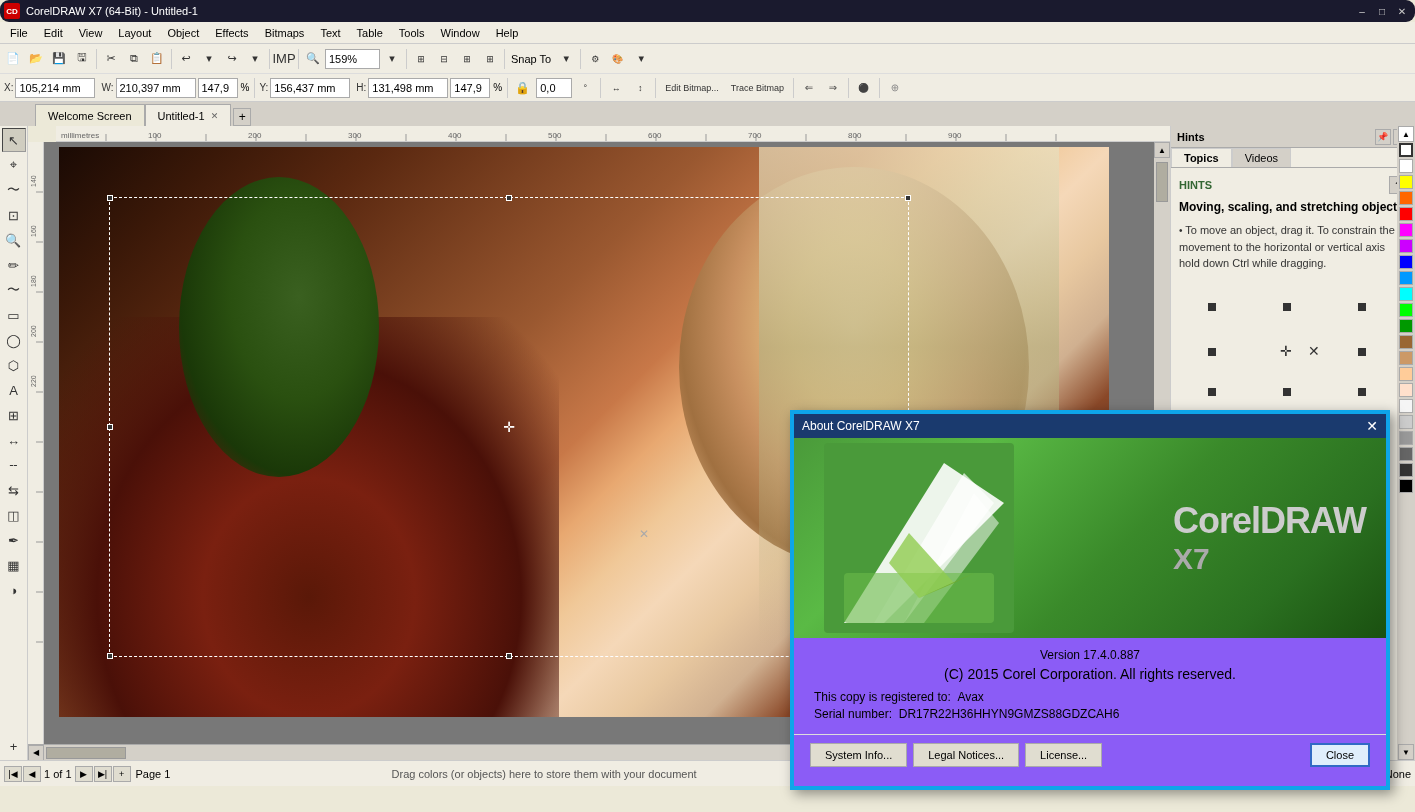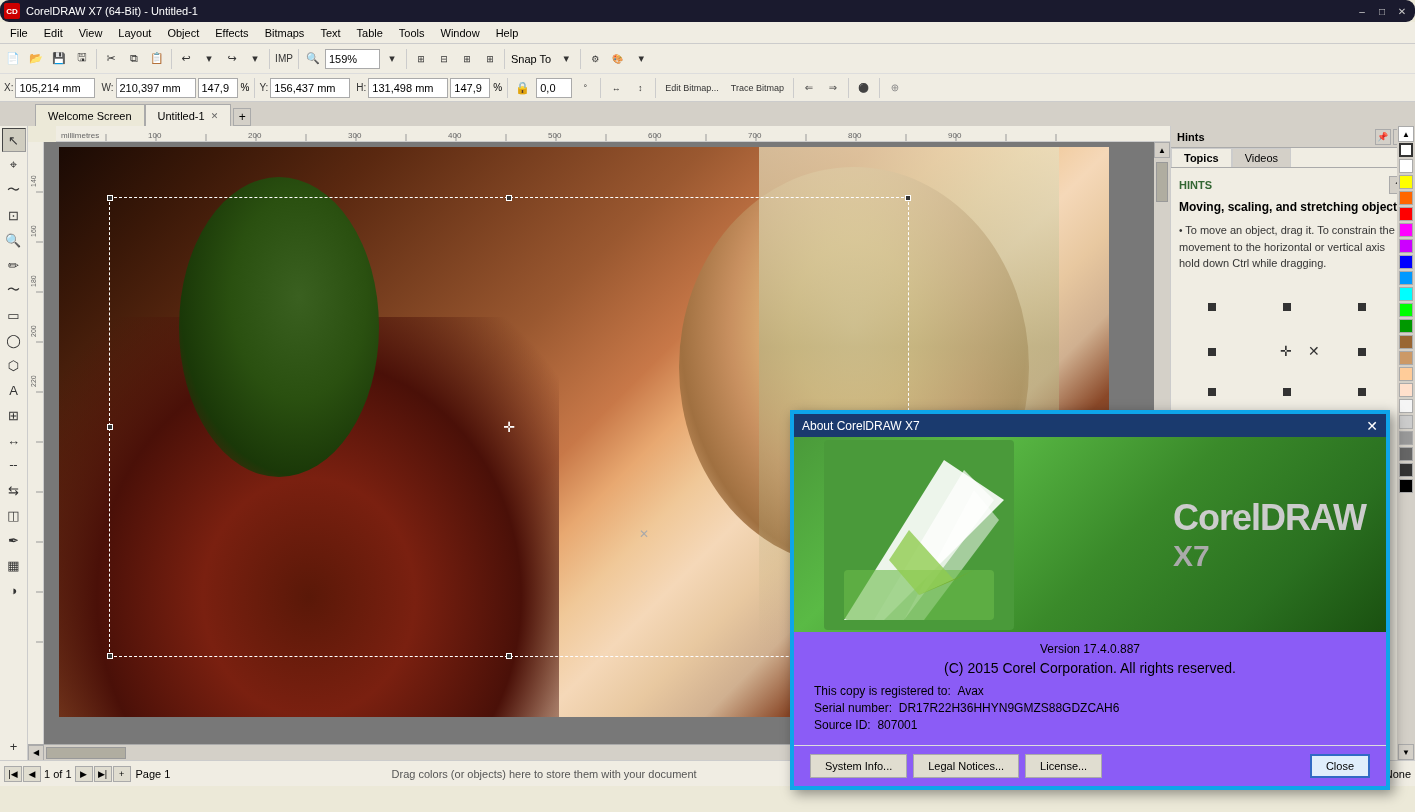--- a/index.html
+++ b/index.html
@@ -113,21 +113,21 @@
   <div class="tb-sep"></div>
   <button class="tb-btn" title="Cut">✂</button>
   <button class="tb-btn" title="Copy">⧉</button>
   <button class="tb-btn" title="Paste">📋</button>
   <div class="tb-sep"></div>
   <button class="tb-btn">↩</button>
   <button class="tb-btn">▾</button>
   <button class="tb-btn">↪</button>
   <button class="tb-btn">▾</button>
   <div class="tb-sep"></div>
-  <button class="tb-btn" style="font-size:10px;">IMP</button>
+  <button class="tb-btn" style="font-size:13px;">IMP</button>
   <div class="tb-sep"></div>
   <button class="tb-btn">🔍</button>
   <input class="tb-input" value="159%" style="width: 55px;">
   <button class="tb-btn">▾</button>
   <div class="tb-sep"></div>
   <button class="tb-btn" style="font-size:9px;">⊞</button>
   <button class="tb-btn" style="font-size:9px;">⊟</button>
   <button class="tb-btn" style="font-size:9px;">⊞</button>
   <button class="tb-btn" style="font-size:9px;">⊞</button>
   <div class="tb-sep"></div>
@@ -457,23 +457,20 @@
 
   <div style="padding:10px 20px; width:100%; font-size:12px;">
     <p style="text-align:center; font-size:12px; margin-bottom:4px;">Version 17.4.0.887</p>
     <p style="text-align:center; font-size:14px; margin-bottom:8px;">(C) 2015 Corel Corporation.  All rights reserved.</p>
     <p style="font-size:12px; margin-bottom:3px;">
       <span>This copy is registered to:</span>&nbsp;&nbsp;<span>Avax</span>
     </p>
     <p style="font-size:12px; margin-bottom:3px;">
       <span>Serial number:</span>&nbsp;&nbsp;<span>DR17R22H36HHYN9GMZS88GDZCAH6</span>
     </p>
-    <p style="font-size:12px; margin-bottom:3px;">
-      <span>Source ID:</span>&nbsp;&nbsp;<span>807001</span>
-    </p>
   </div>
 
   <div style="display:flex; justify-content:space-between; align-items:center; width:100%; padding:8px 16px; border-top:1px solid #ddd;">
     <div style="display:flex; gap:6px;">
       <button class="dialog-btn">System Info...</button>
       <button class="dialog-btn">Legal Notices...</button>
       <button class="dialog-btn">License...</button>
     </div>
     <button class="dialog-btn primary">Close</button>
   </div>

